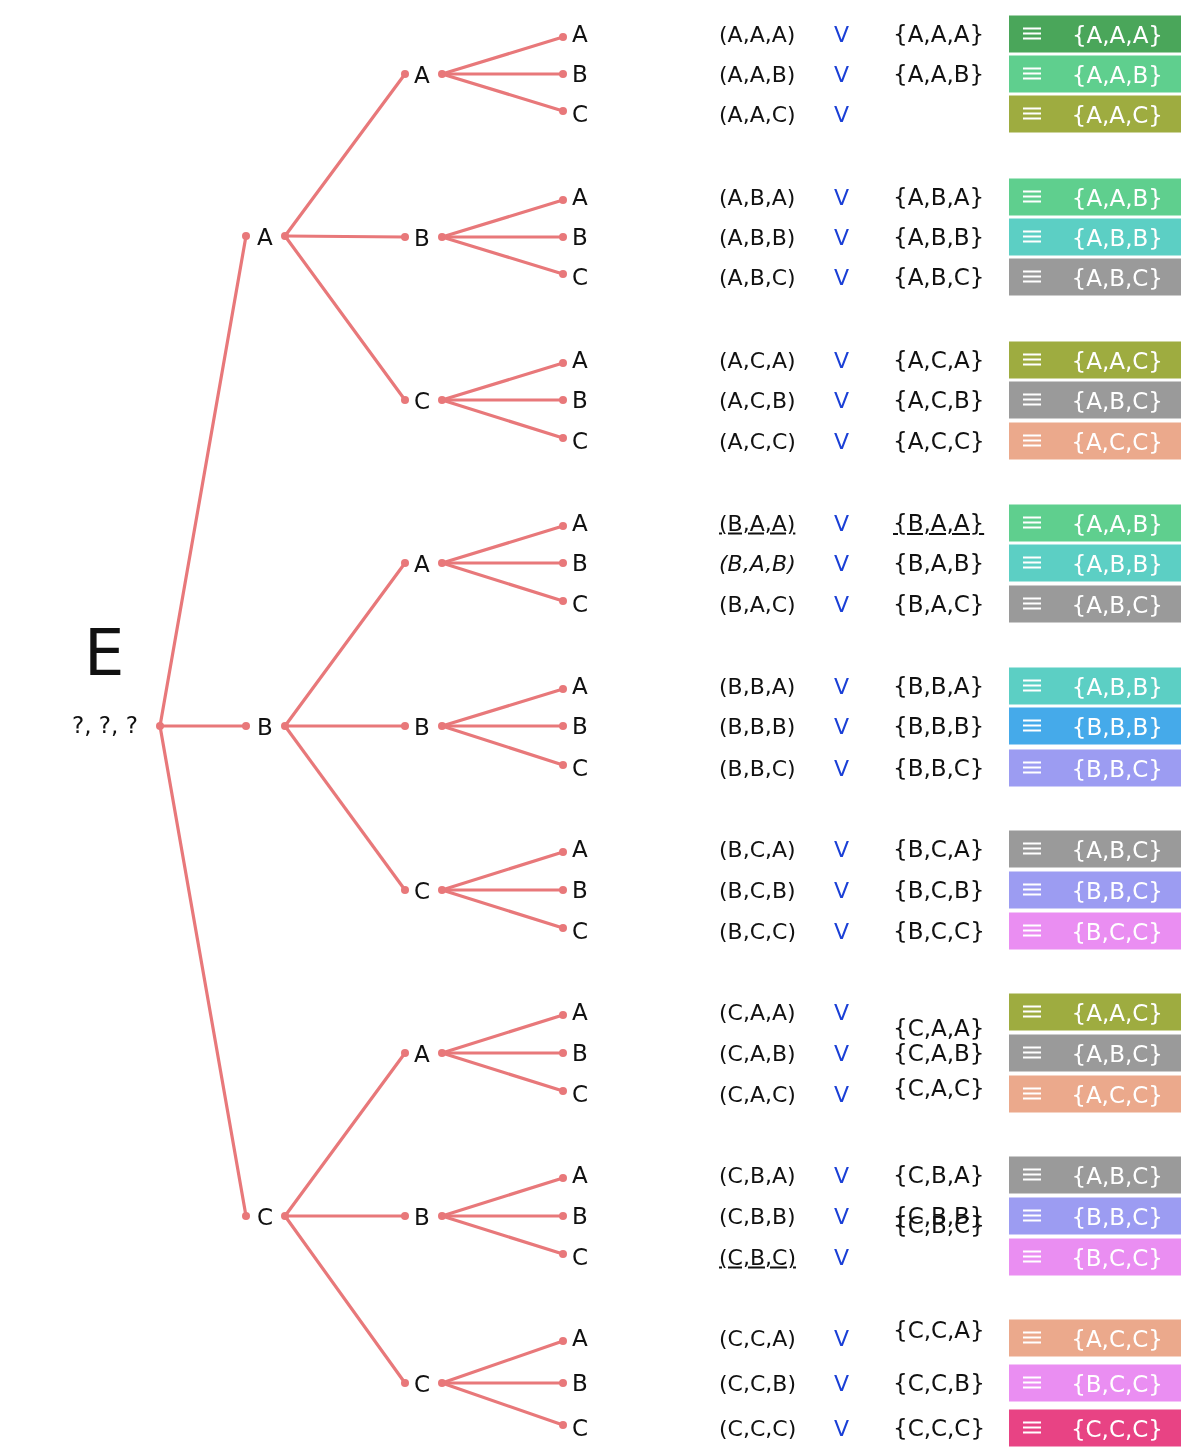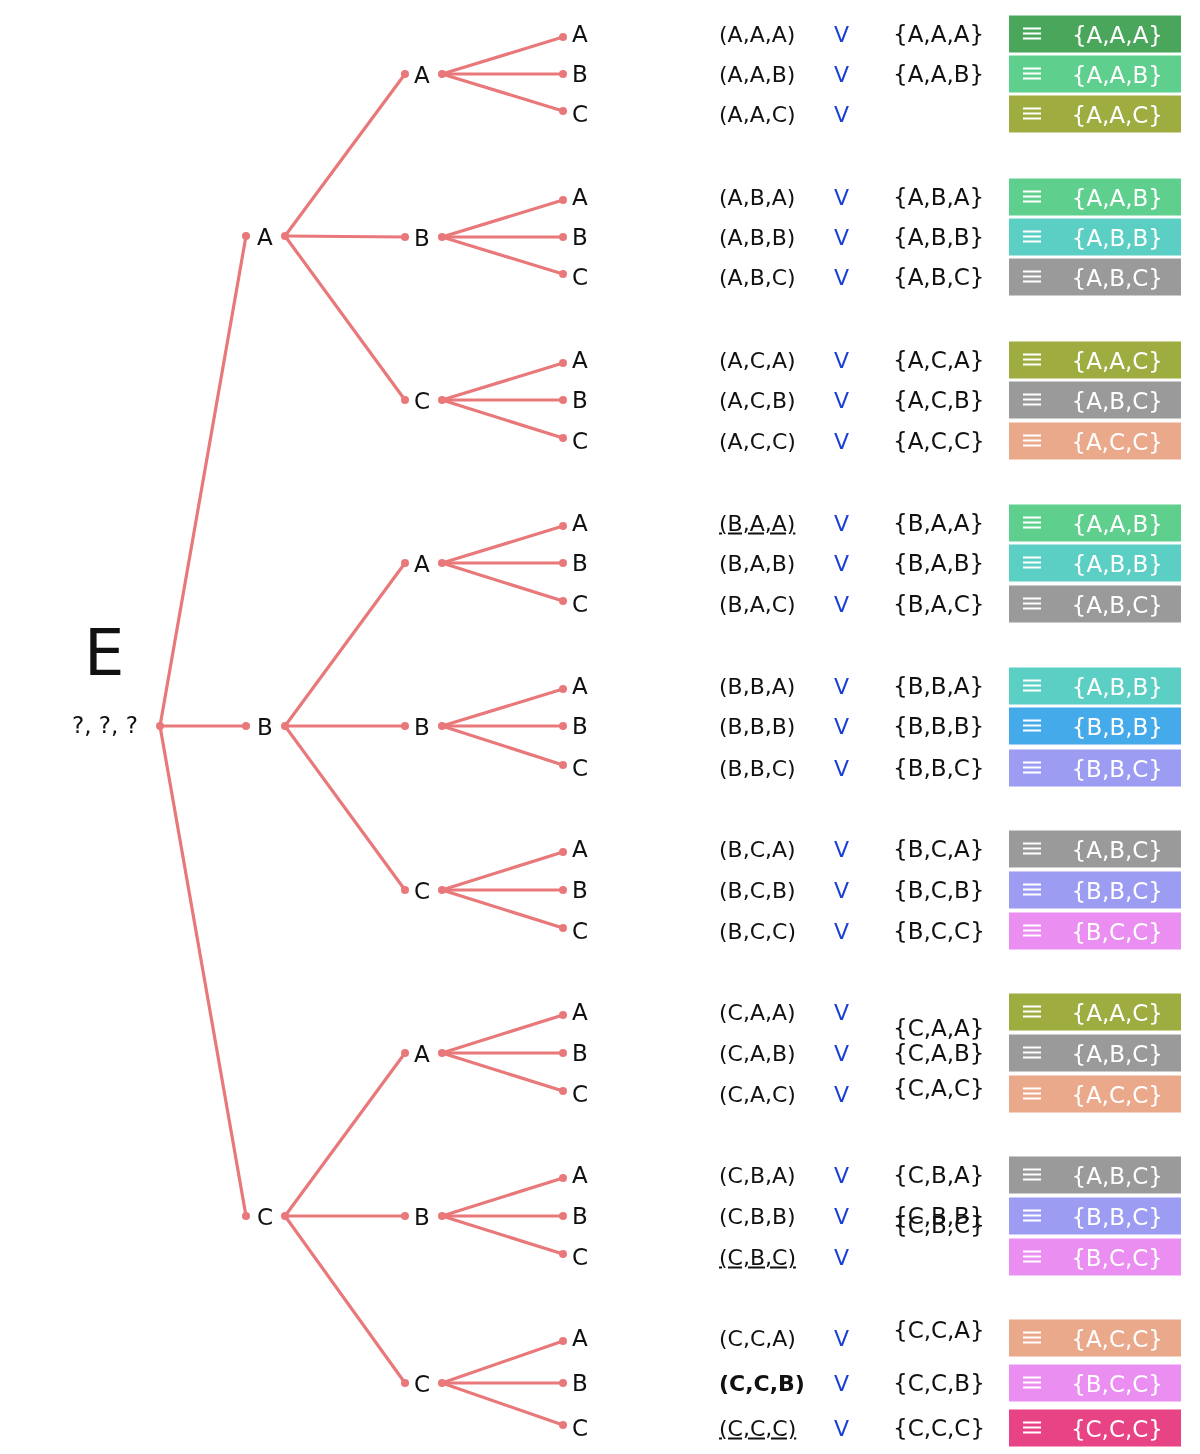--- a/index.html
+++ b/index.html
@@ -254,30 +254,30 @@
     <div class="bar" style="top: 441px; background: rgb(235, 169, 140);">
       <div class="ham">
         <i></i>
         <i></i>
         <i></i>
       </div>
       <div class="txt">{A,C,C}</div>
     </div>
     <div class="tuple" style="top: 523px; text-decoration: underline;">(B,A,A)</div>
     <div class="vmark" style="top: 523px;">V</div>
-    <div class="setv" style="top: 523px;">{B,A,A}</div>
+    <div class="setv" style="top: 523px; text-decoration: underline;">{B,A,A}</div>
     <div class="bar" style="top: 523px; background: rgb(95, 207, 142);">
       <div class="ham">
         <i></i>
         <i></i>
         <i></i>
       </div>
       <div class="txt">{A,A,B}</div>
     </div>
-    <div class="tuple" style="top: 563px;">(B,A,B)</div>
+    <div class="tuple" style="top: 563px; font-style: italic;">(B,A,B)</div>
     <div class="vmark" style="top: 563px;">V</div>
     <div class="setv" style="top: 563px;">{B,A,B}</div>
     <div class="bar" style="top: 563px; background: rgb(92, 207, 196);">
       <div class="ham">
         <i></i>
         <i></i>
         <i></i>
       </div>
       <div class="txt">{A,B,B}</div>
     </div>
@@ -428,32 +428,32 @@
     <div class="vmark" style="top: 1338px;">V</div>
     <div class="setv" style="top: 1330px;">{C,C,A}</div>
     <div class="bar" style="top: 1338px; background: rgb(235, 169, 140);">
       <div class="ham">
         <i></i>
         <i></i>
         <i></i>
       </div>
       <div class="txt">{A,C,C}</div>
     </div>
-    <div class="tuple" style="top: 1383px; font-weight: bold;">(C,C,B)</div>
+    <div class="tuple" style="top: 1383px;">(C,C,B)</div>
     <div class="vmark" style="top: 1383px;">V</div>
     <div class="setv" style="top: 1383px;">{C,C,B}</div>
     <div class="bar" style="top: 1383px; background: rgb(234, 142, 242);">
       <div class="ham">
         <i></i>
         <i></i>
         <i></i>
       </div>
       <div class="txt">{B,C,C}</div>
     </div>
-    <div class="tuple" style="top: 1428px; text-decoration: underline;">(C,C,C)</div>
+    <div class="tuple" style="top: 1428px;">(C,C,C)</div>
     <div class="vmark" style="top: 1428px;">V</div>
     <div class="setv" style="top: 1428px;">{C,C,C}</div>
     <div class="bar" style="top: 1428px; background: rgb(232, 67, 132);">
       <div class="ham">
         <i></i>
         <i></i>
         <i></i>
       </div>
       <div class="txt">{C,C,C}</div>
     </div>

